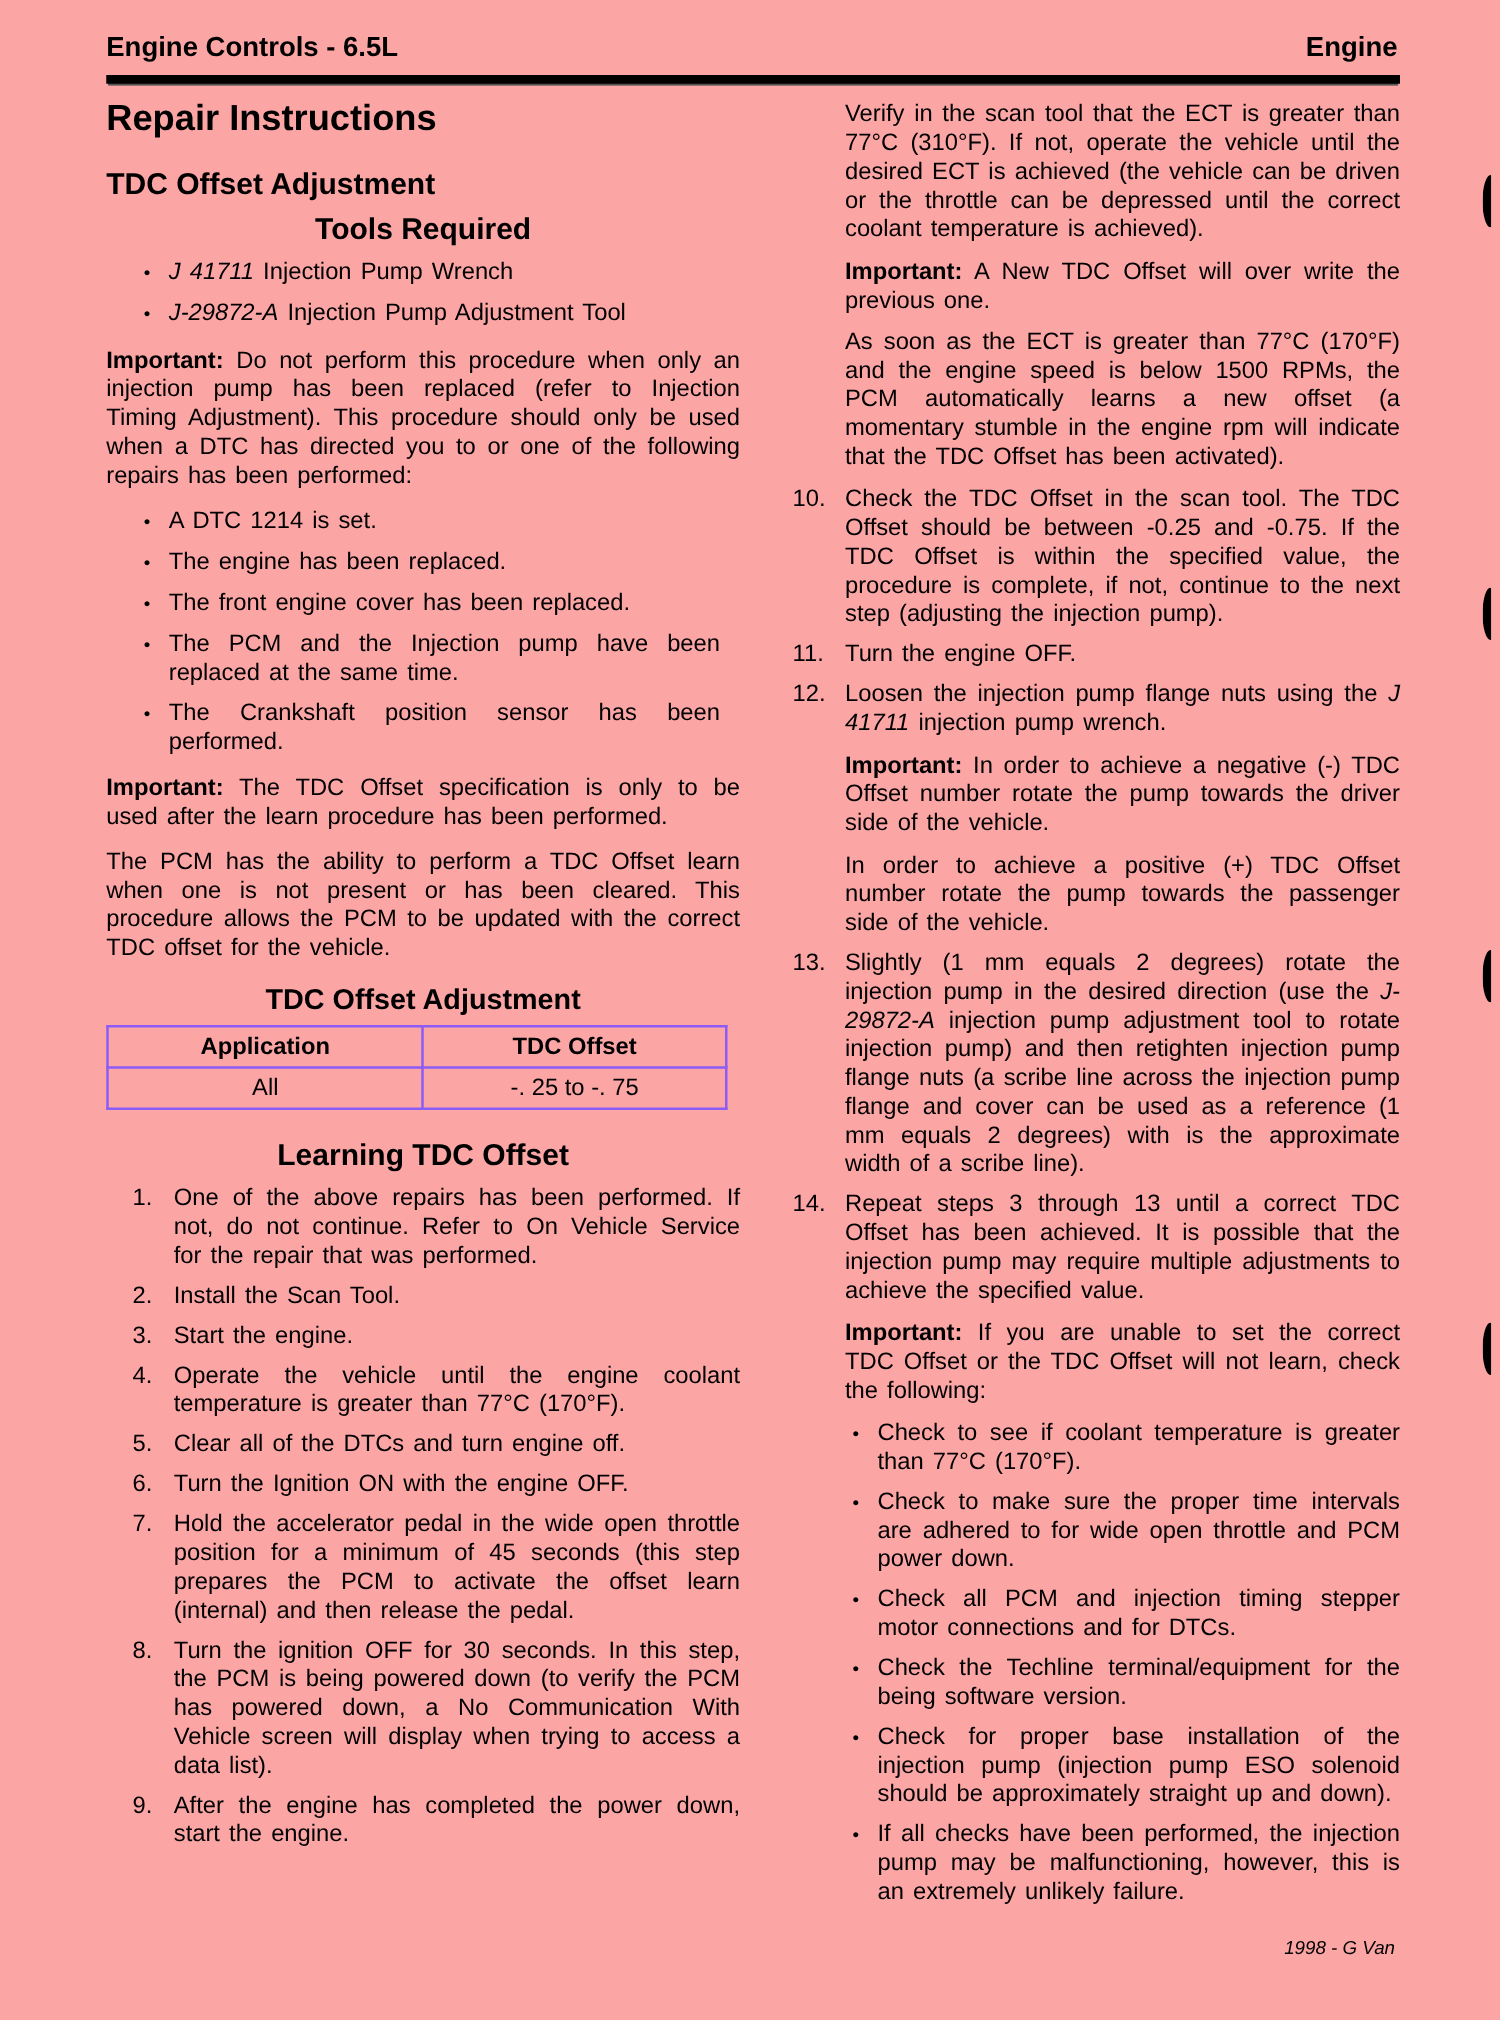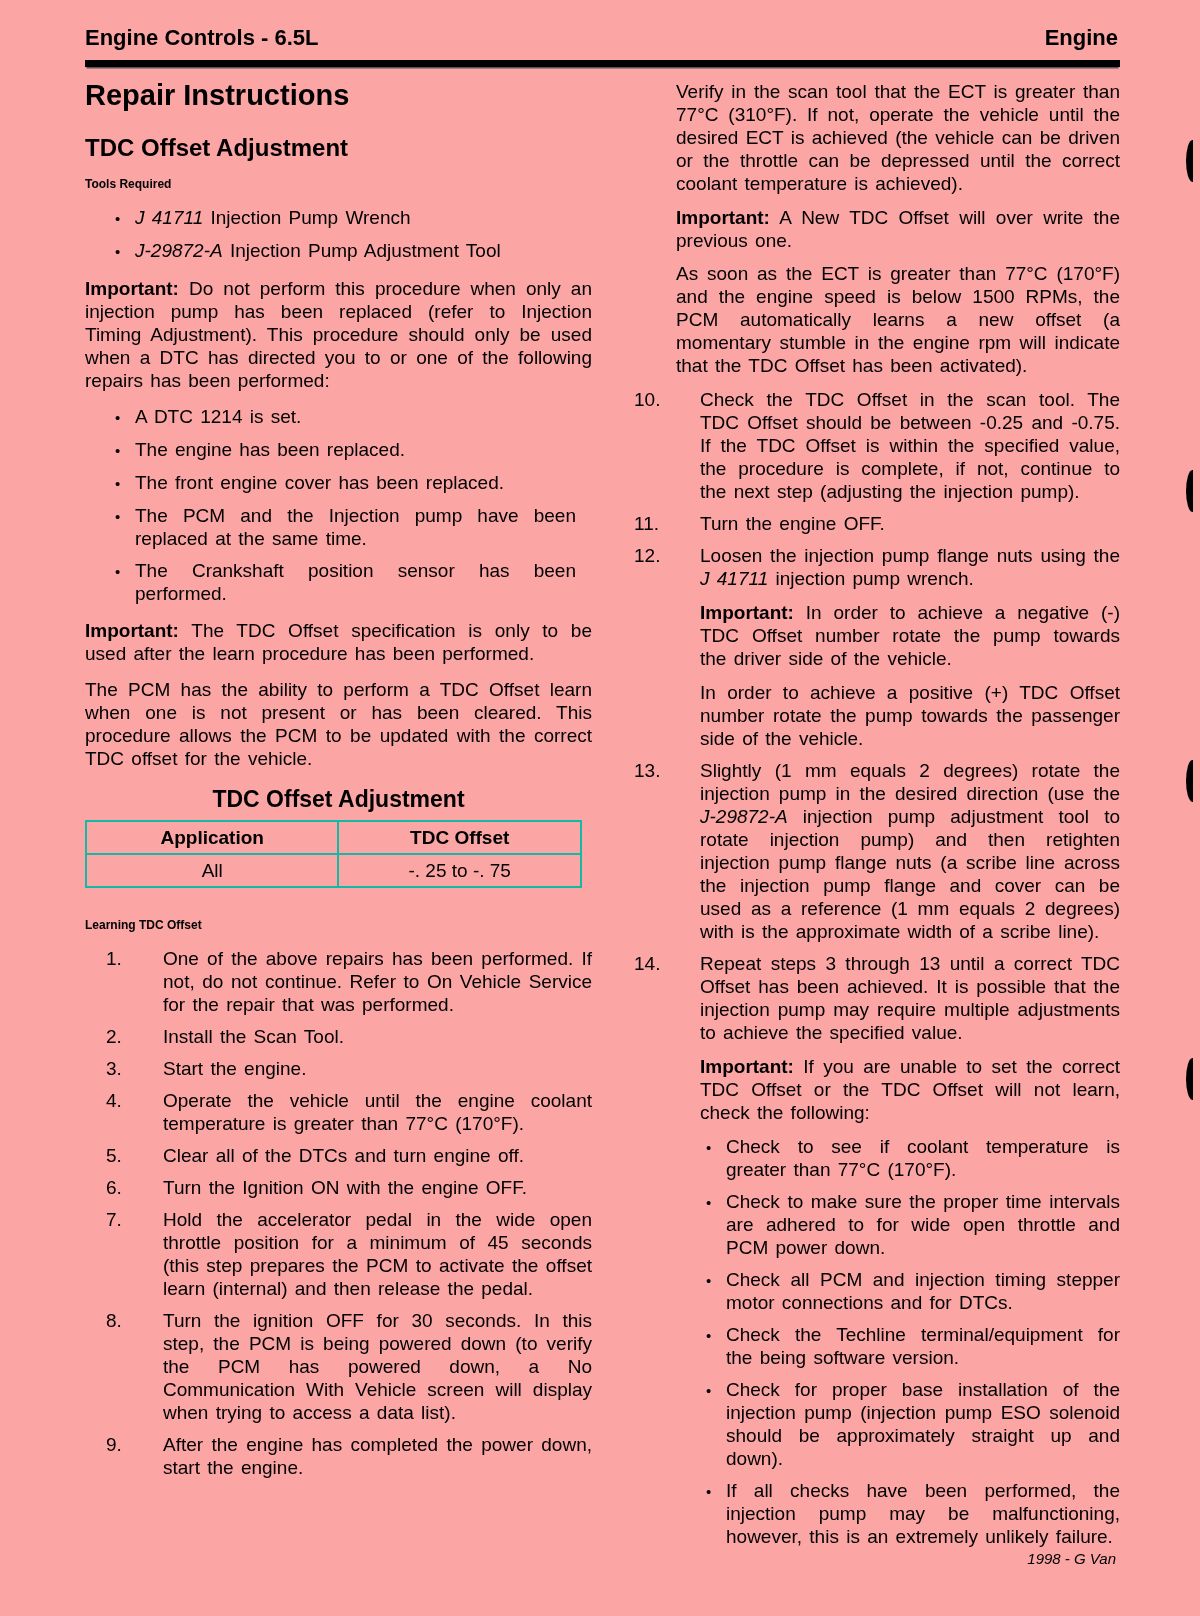--- a/index.html
+++ b/index.html
@@ -13,54 +13,54 @@
   .hdr-rule  { position:absolute; left:85px; right:80px; top:60px; height:7px; background:#000;
                box-shadow:0 3px 0 -1.5px #555; }
 
   
   .col { position:absolute; top:80px; text-align:justify; }
   .col-left  { left:85px;  width:507px; }
   .col-right { left:634px; width:486px; }
 
   h1.doc-title { font-size:29px; line-height:30px; font-weight:bold; margin:0 0 25px 0; text-align:left; }
   h2.sec-title { font-size:24px; line-height:26px; font-weight:bold; margin:0 0 12px 0; text-align:left; }
-  h3.sub-title { font-size:12px; line-height:22px; font-weight:bold; margin:0 0 11px 0; text-align:left; }
+  h3.sub-title { font-size:24px; line-height:22px; font-weight:bold; margin:0 0 11px 0; text-align:center; }
 
   p.para { margin:0 0 13px 0; word-spacing:2px; }
   .imp-label { font-weight:bold; }
   .it { font-style:italic; }
 
   
   ul.blist { list-style:none; margin:0 16px 14px 0; }
   ul.blist li { display:flex; margin-bottom:9px; }
   .blt { width:20px; flex:0 0 20px; margin-left:30px; }
   .blt::before { content:"•"; font-size:15px; }
   ul.blist .btxt { flex:1; word-spacing:2px; }
 
   
-  .step { display:flex; margin-bottom:9px;gap:24px; }
+  .step { display:flex; margin-bottom:9px; }
   .step-num { flex:0 0 33px; width:33px; margin-left:21px; }
   .col-right .step-num { flex:0 0 42px; width:42px; margin-left:0; }
   .step-content { flex:1; word-spacing:2px; }
   .step-content p.sub { margin-top:11px; word-spacing:2px; }
 
   
   .hang { margin-left:42px; word-spacing:2px; }
   p.hang { margin-bottom:11px; }
 
   
   ul.checks { list-style:none; margin-top:11px; }
   ul.checks li { display:flex; margin-bottom:9px; }
   ul.checks .blt { margin-left:6px; }
 
   
   .tbl-wrap { margin:6px 0 26px 0; }
   .tbl-title { font-size:23px; font-weight:bold; text-align:center; margin:0 0 9px 0; }
   table.spec { width:497px; border-collapse:collapse; table-layout:fixed; }
-  table.spec th, table.spec td { border:2px solid #14b8a6; text-align:center; padding:4px 2px;
+  table.spec th, table.spec td { border:2px solid #8b5cf6; text-align:center; padding:4px 2px;
     font-size:19px; }
   table.spec th { font-weight:bold; height:33px; }
   table.spec td { height:32px; }
   table.spec col.c1 { width:51%; } table.spec col.c2 { width:49%; }
 
   
   .footer { position:absolute; right:84px; top:1547px; font-size:15px; font-style:italic; }
 
   
   .bmark { position:absolute; left:1186px; width:13px; height:42px;

